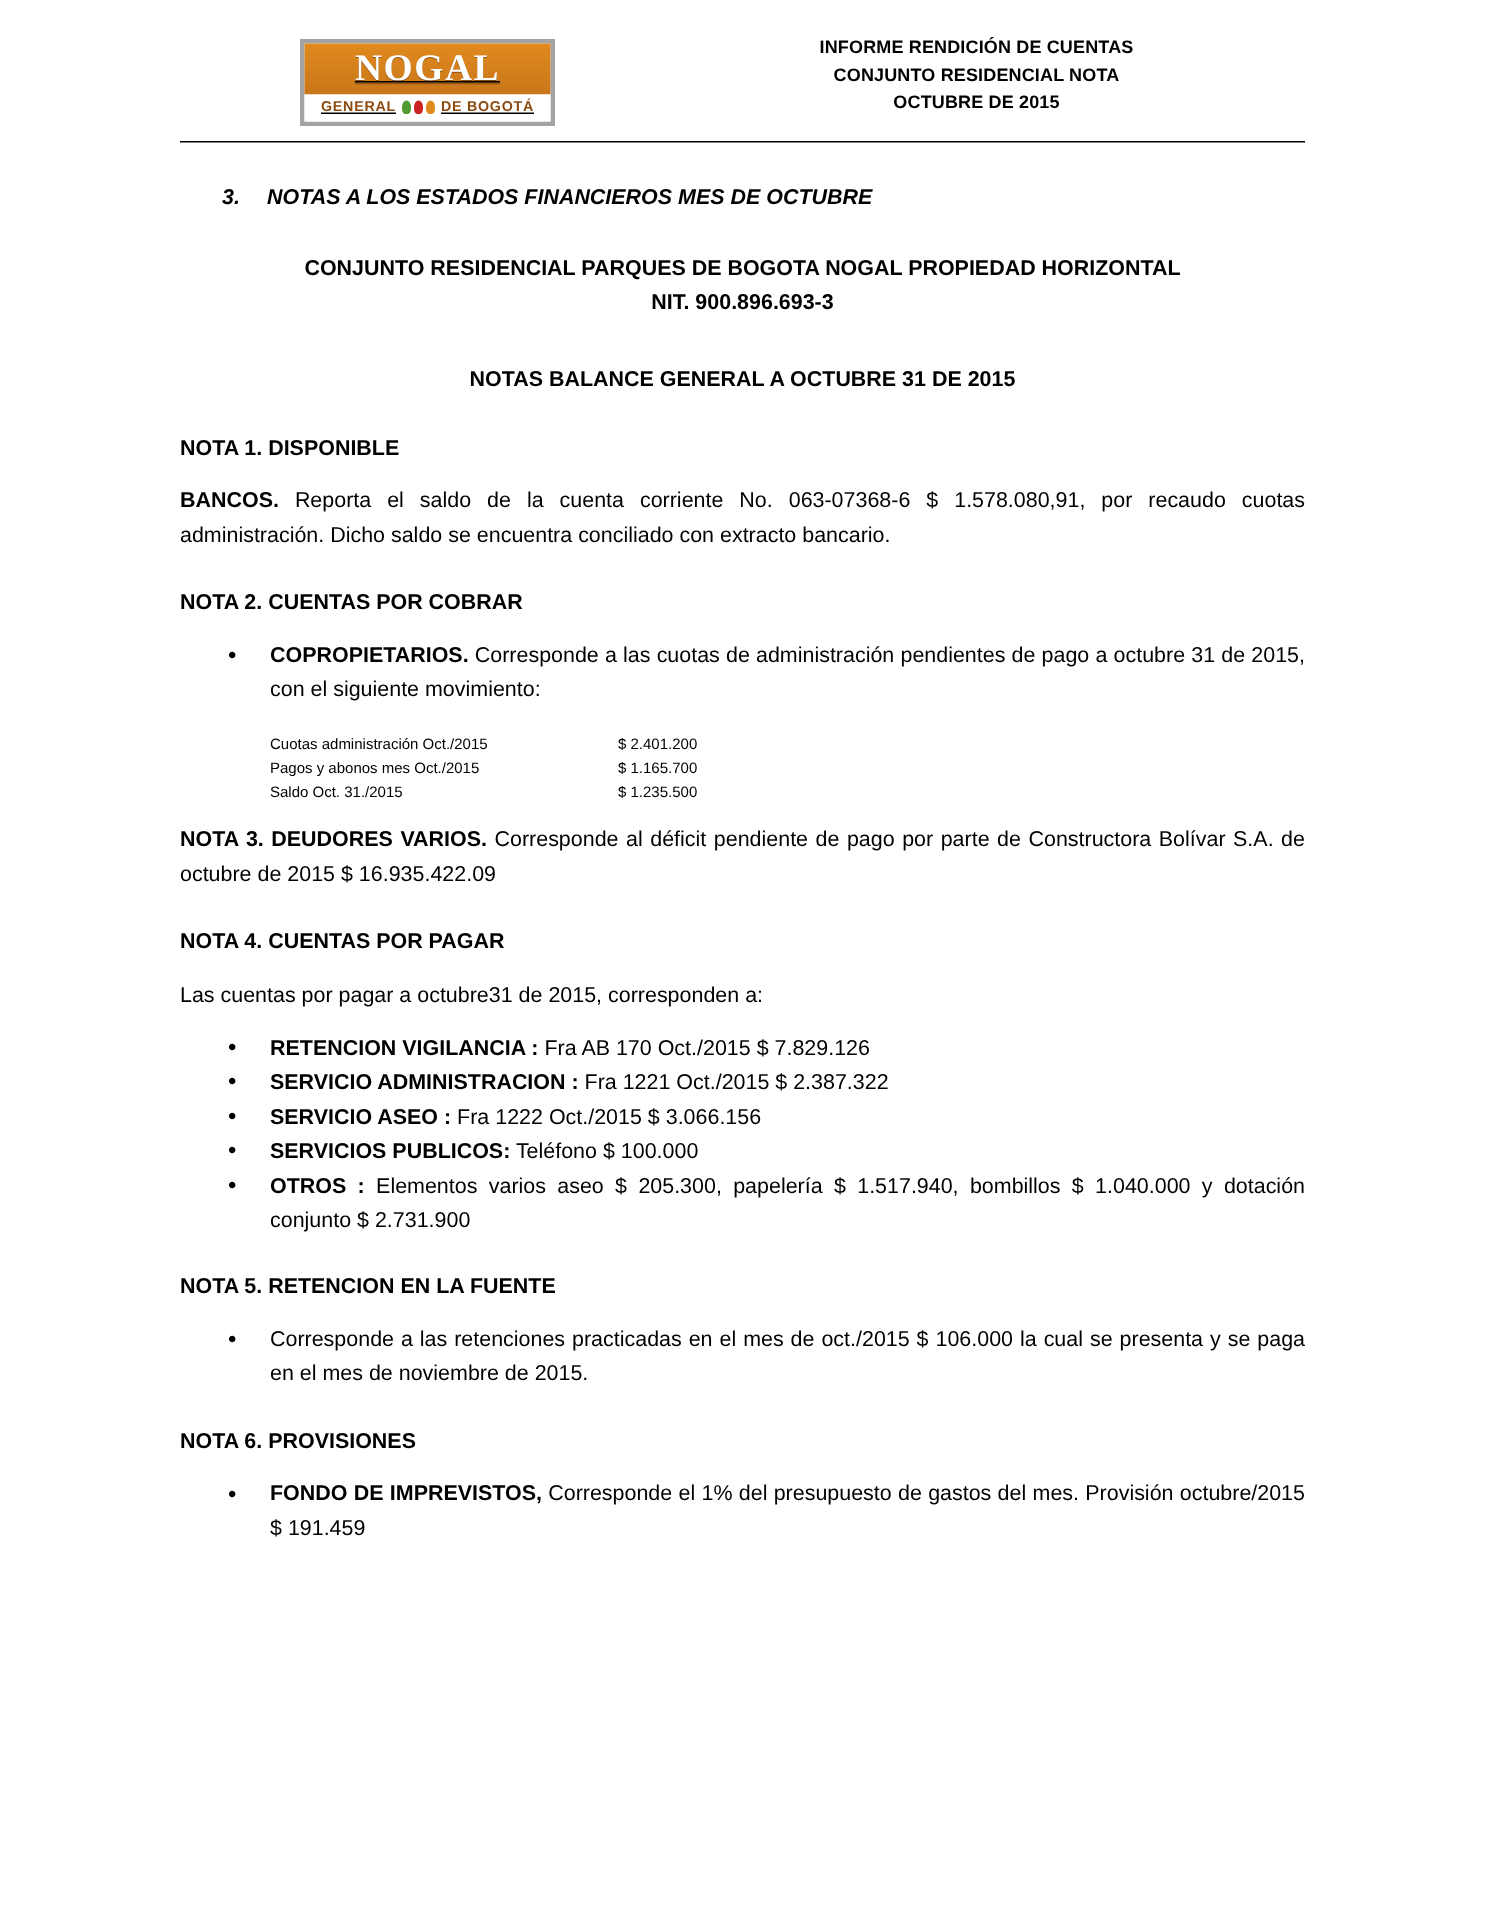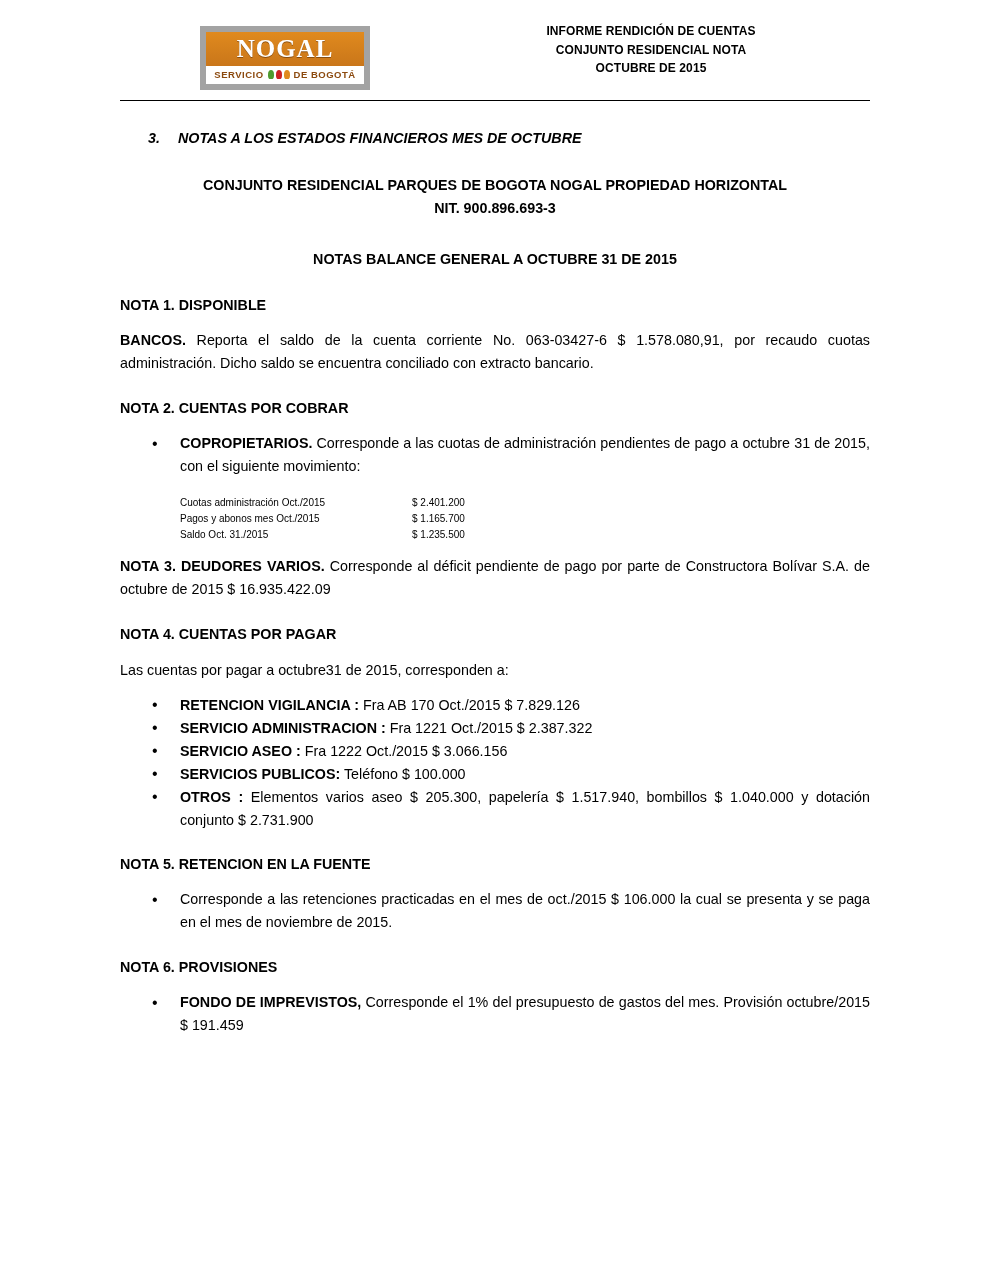--- a/index.html
+++ b/index.html
@@ -29,23 +29,24 @@
     box-sizing: border-box;
   }
   .logo-block {
     width: 330px;
     display: flex;
     justify-content: center;
     padding-top: 4px;
   }
   .logo {
     width: 170px;
-    border: 6px solid #a3a3a3;
-    box-sizing: border-box;
-    background: #ffffff;
+    border: 3px solid #a3a3a3;
+    box-sizing: border-box;
+    background: #ffffff;
+    text-decoration: underline;
   }
   .logo-top {
     background: #d9841c;
     background: linear-gradient(#e08a1e, #c9761a);
     text-align: center;
     padding: 4px 0 5px 0;
   }
   .logo-word {
     font-family: "Liberation Serif", serif;
     font-weight: bold;
@@ -169,21 +170,21 @@
 
 <div class="page">
 
   <div class="header">
     <div class="logo-block">
       <div class="logo">
         <div class="logo-top">
           <span class="logo-word">NOGAL</span>
         </div>
         <div class="logo-bottom">
-          <span class="logo-sub">SERVICIO</span>
+          <span class="logo-sub">GENERAL</span>
           <span class="logo-dots">
             <i class="dot-green"></i>
               <i class="dot-red"></i>
               <i class="dot-orange"></i>
           </span>
           <span class="logo-sub">DE BOGOTÁ</span>
         </div>
       </div>
     </div>
     <div class="header-titles">
@@ -200,21 +201,21 @@
       <span class="num">3.</span><span>NOTAS A LOS ESTADOS FINANCIEROS MES DE OCTUBRE</span>
     </p>
 
     <p class="center mt22">CONJUNTO RESIDENCIAL PARQUES DE BOGOTA NOGAL PROPIEDAD HORIZONTAL</p>
     <p class="center">NIT. 900.896.693-3</p>
 
     <p class="center mt26">NOTAS  BALANCE  GENERAL A OCTUBRE 31 DE 2015</p>
 
     <p class="nota-title">NOTA  1. DISPONIBLE</p>
     <p class="para">
-      <span class="b">BANCOS.</span><span> Reporta el saldo de la cuenta corriente No. 063-03427-6  $ 1.578.080,91, por recaudo cuotas administración. Dicho saldo se encuentra conciliado con extracto bancario.</span>
+      <span class="b">BANCOS.</span><span> Reporta el saldo de la cuenta corriente No. 063-07368-6  $ 1.578.080,91, por recaudo cuotas administración. Dicho saldo se encuentra conciliado con extracto bancario.</span>
     </p>
 
     <p class="nota-title">NOTA  2. CUENTAS POR COBRAR</p>
     <ul class="bullets">
       <li class="just-block">
         <span class="b">COPROPIETARIOS.</span><span> Corresponde a las cuotas de administración pendientes de pago a octubre 31 de 2015, con el siguiente movimiento:</span>
       </li>
     </ul>
 
     <div class="table-lines">

